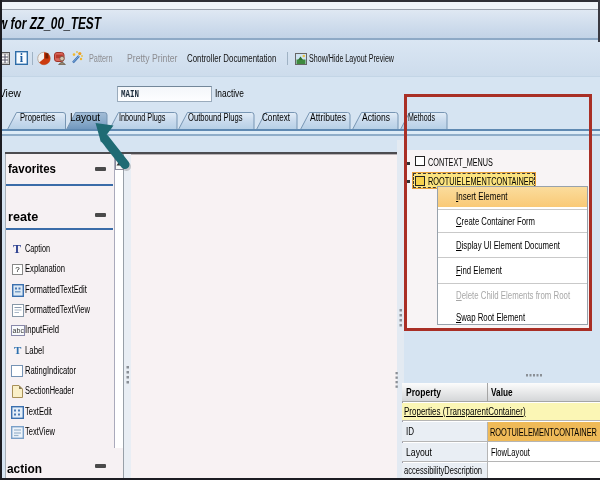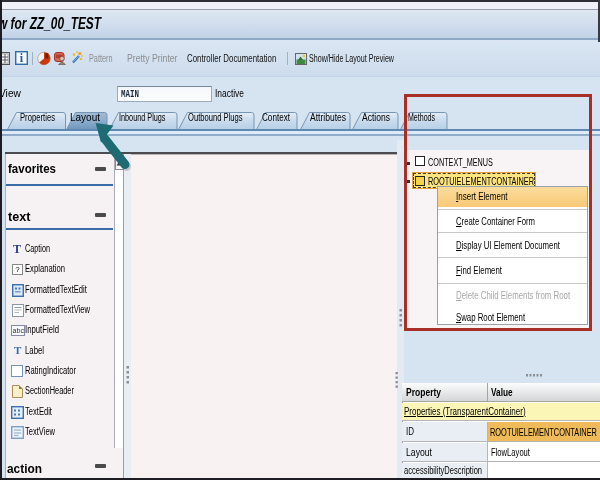--- a/index.html
+++ b/index.html
@@ -118,21 +118,21 @@
   <div class="abs" style="left:114px;top:154px;width:9px;height:294px;background:#fff;border-left:1px solid #aab;"></div>
   <div class="abs" style="left:115px;top:157px;width:9px;height:13px;background:#f7f7f7;border:1px solid #889;"></div>
   <svg class="abs" style="left:116px;top:160px" width="7" height="7">
       <polygon points="3.5,1 6.5,5.5 0.5,5.5" fill="#333"></polygon>
     </svg>
 
   <div class="txt" style="left:8px;top:161px;font-size:13px;font-weight:bold;transform:scaleX(0.886);transform-origin:0 0;">favorites</div>
   <div class="abs" style="left:95px;top:167px;width:11px;height:4px;background:#4a4a4a;border-radius:1px;"></div>
   <div class="abs" style="left:6px;top:184px;width:107px;height:2px;background:#3a6ca8;"></div>
 
-  <div class="txt" style="left:8px;top:209px;font-size:13px;font-weight:bold;transform:scaleX(0.974);transform-origin:0 0;">text</div>
+  <div class="txt" style="left:8px;top:209px;font-size:13px;font-weight:bold;transform:scaleX(0.974);transform-origin:0 0;">reate</div>
   <div class="abs" style="left:95px;top:213px;width:11px;height:4px;background:#4a4a4a;border-radius:1px;"></div>
   <div class="abs" style="left:6px;top:228px;width:107px;height:2px;background:#3a6ca8;"></div>
 
   <div class="txt" style="left:25px;top:243px;font-size:10px;transform:scaleX(0.725);transform-origin:0 0;">Caption</div>
   <div class="txt" style="left:25px;top:263px;font-size:10px;transform:scaleX(0.765);transform-origin:0 0;">Explanation</div>
   <div class="txt" style="left:25px;top:284px;font-size:10px;transform:scaleX(0.763);transform-origin:0 0;">FormattedTextEdit</div>
   <div class="txt" style="left:25px;top:304px;font-size:10px;transform:scaleX(0.761);transform-origin:0 0;">FormattedTextView</div>
   <div class="txt" style="left:25px;top:324px;font-size:10px;transform:scaleX(0.774);transform-origin:0 0;">InputField</div>
   <div class="txt" style="left:25px;top:345px;font-size:10px;transform:scaleX(0.776);transform-origin:0 0;">Label</div>
   <div class="txt" style="left:25px;top:365px;font-size:10px;transform:scaleX(0.758);transform-origin:0 0;">RatingIndicator</div>

